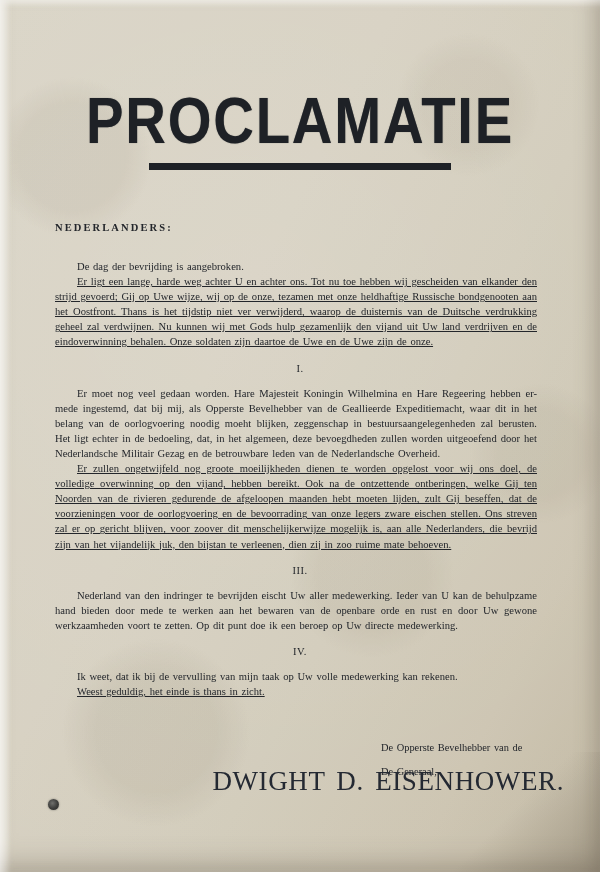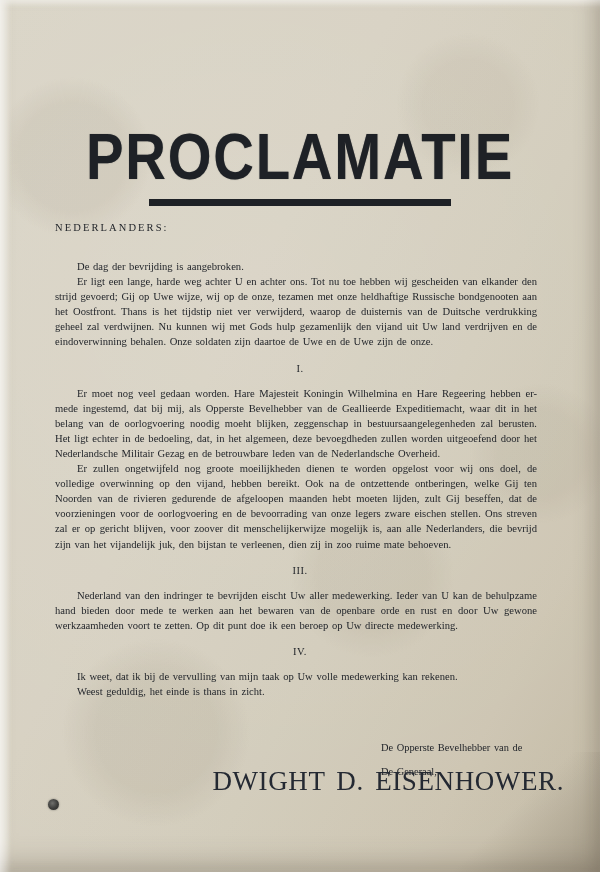--- a/index.html
+++ b/index.html
@@ -43,21 +43,21 @@
     background:linear-gradient(90deg,#efece3 0%, #e3dfd3 55%, rgba(255,255,255,0) 100%);
   }
   #top-strip{
     position:absolute;left:0;top:0;width:600px;height:7px;pointer-events:none;
     background:linear-gradient(180deg,#e9e5da 0%, rgba(255,255,255,0) 100%);
   }
 
   .ink{color:#23262b;}
 
   
-  #title-wrap{position:absolute;left:0;top:88px;width:600px;text-align:center;margin-top:36px;}
+  #title-wrap{position:absolute;left:0;top:88px;width:600px;text-align:center;}
   #title{
     font-family:"Liberation Sans", sans-serif;
     font-weight:700;
     font-size:64px;
     line-height:66px;
     letter-spacing:2px;
     color:#1e2126;
     transform:scaleX(0.88);
     transform-origin:center;
     text-shadow:0 0 1px rgba(30,33,38,0.55);
@@ -67,33 +67,33 @@
     width:302px;height:7px;background:#1e2126;
   }
 
   
   #body{
     position:absolute;left:55px;top:222px;width:490px;
     color:#23262b;
   }
   #salutation{
     font-size:10.5px;
-    font-weight:400;
+    font-weight:700;
     letter-spacing:2.1px;
     margin-bottom:26px;
   }
   p.para{
     margin:0 8px 0 0;
     font-size:10.6px;
     line-height:15.1px;
     text-align:justify;
     text-indent:22px;
     word-spacing:1px;
   }
-  p.para + p.para{margin-top:0;}
+  p.para + p.para{margin-top:0;text-decoration:underline;}
   .sect{
     text-align:center;
     font-size:10.5px;
     margin:13px 0 12px 0;
     letter-spacing:0.5px;
   }
   .noindent{text-indent:0;}
 
   
   #sign{

